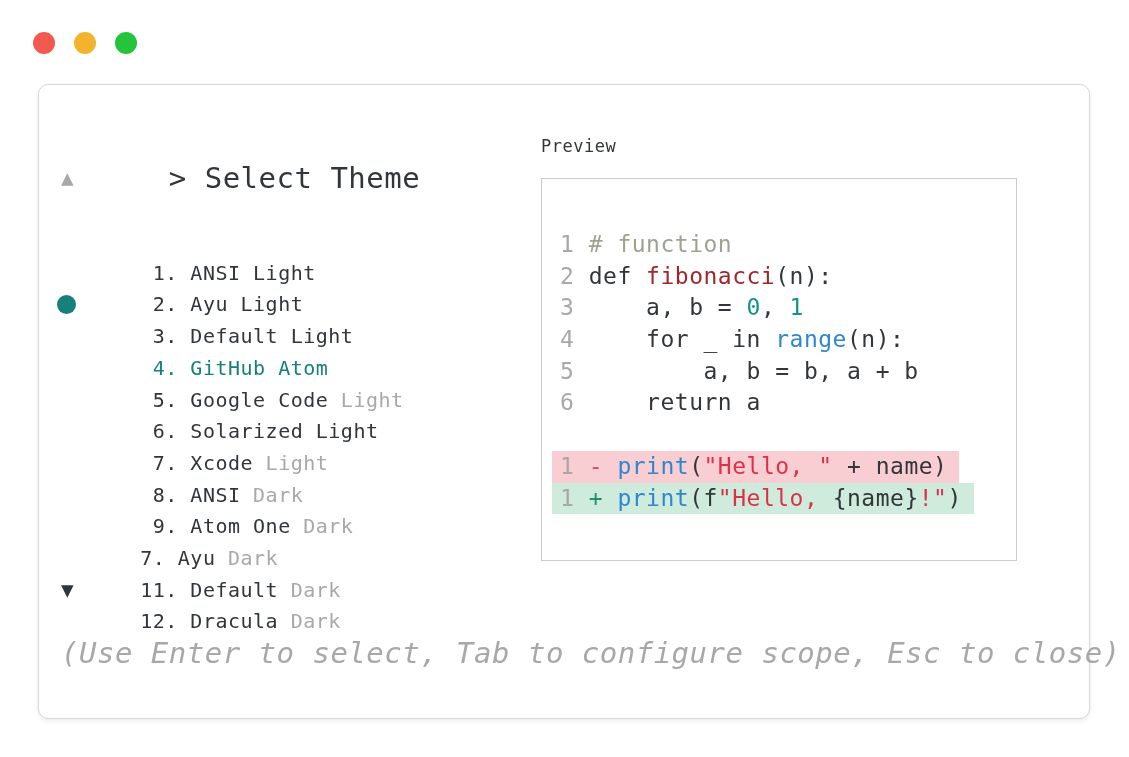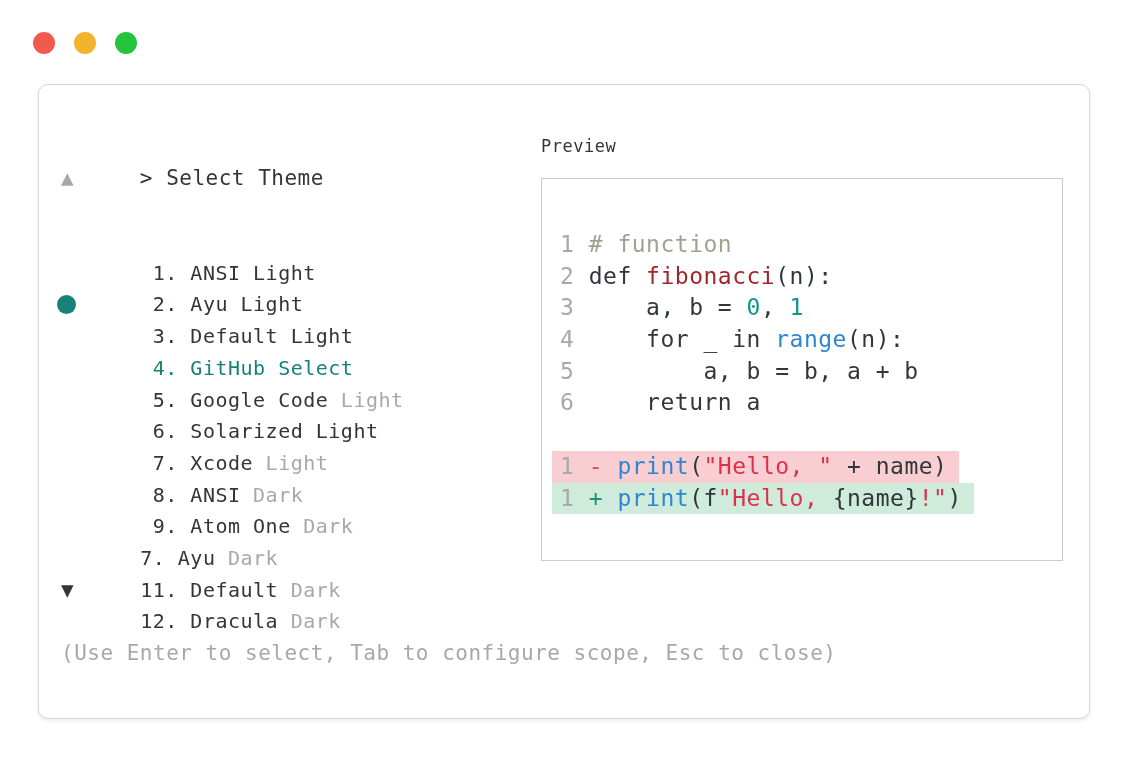--- a/index.html
+++ b/index.html
@@ -13,35 +13,35 @@
   .tl.yellow{background:var(--light-yellow);}
   .tl.green{background:var(--light-green);}
 
   
   .window{position:absolute;left:38px;top:84px;width:1052px;height:635px;
     background:#ffffff;border:1.5px solid #d7d7d7;border-radius:10px;
     box-shadow:0 2px 5px rgba(0,0,0,0.08);}
 
   
   .picker{position:absolute;left:22px;top:46px;}
-  .line{height:31.7px;line-height:31.7px;font-size:21px;letter-spacing:0.5px;white-space:pre;}
+  .line{height:31.7px;line-height:31.7px;font-size:29px;letter-spacing:0.5px;white-space:pre;}
   .prompt{color:var(--text-dark);}
   .arrow{font-size:21px;}
   .arrow.up{color:var(--text-gray);}
   .arrow.down{color:var(--text-dark);}
   .theme-row{position:relative;height:31.7px;line-height:31.7px;font-size:20px;letter-spacing:0.5px;white-space:pre;padding-left:29px;cursor:pointer;}
   .bullet{position:absolute;left:-4px;top:6px;width:19px;height:19px;border-radius:50%;background:var(--accent-teal);}
   .theme-row .num,.theme-row .nm{color:var(--text-dark);}
   .theme-row .sfx{color:var(--text-gray);}
   .theme-row.selected .num,.theme-row.selected .nm,.theme-row.selected .sfx{color:var(--accent-teal);}
-  .help{color:var(--text-gray);}
+  .help{color:var(--text-gray);font-style:italic;}
 
   
   .preview-label{position:absolute;left:502px;top:46px;height:31.7px;line-height:31.7px;font-size:17px;letter-spacing:0.5px;color:var(--text-dark);}
-  .preview-box{position:absolute;left:502px;top:93px;width:522px;height:383px;border:1.5px solid #cccccc;background:#ffffff;}
+  .preview-box{position:absolute;left:502px;top:93px;width:476px;height:383px;border:1.5px solid #cccccc;background:#ffffff;}
   .code{position:absolute;left:18px;top:50px;}
   .code-line{height:31.7px;line-height:31.7px;font-size:23px;letter-spacing:0.5px;white-space:pre;width:fit-content;}
   .code-line.bg-del{background:var(--diff-del-bg);padding:0 12px 0 8px;margin-left:-8px;}
   .code-line.bg-ins{background:var(--diff-ins-bg);padding:0 12px 0 8px;margin-left:-8px;}
   .tok-ln{color:var(--text-gray);}
   .tok-plain{color:var(--text-dark);}
   .tok-comment{color:var(--tok-comment);}
   .tok-func{color:var(--tok-func);}
   .tok-num{color:var(--tok-number);}
   .tok-builtin{color:var(--tok-builtin);}
@@ -76,21 +76,21 @@
     <span class="row-text"><span class="num"> 2. </span><span class="nm">Ayu Light</span><span class="sfx"></span></span>
   </div>
 
   <div class="theme-row">
     
     <span class="row-text"><span class="num"> 3. </span><span class="nm">Default Light</span><span class="sfx"></span></span>
   </div>
 
   <div class="theme-row selected">
     <span class="bullet"></span>
-    <span class="row-text"><span class="num"> 4. </span><span class="nm">GitHub Select</span><span class="sfx"></span></span>
+    <span class="row-text"><span class="num"> 4. </span><span class="nm">GitHub Atom</span><span class="sfx"></span></span>
   </div>
 
   <div class="theme-row">
     
     <span class="row-text"><span class="num"> 5. </span><span class="nm">Google Code </span><span class="sfx">Light</span></span>
   </div>
 
   <div class="theme-row">
     
     <span class="row-text"><span class="num"> 6. </span><span class="nm">Solarized Light</span><span class="sfx"></span></span>

